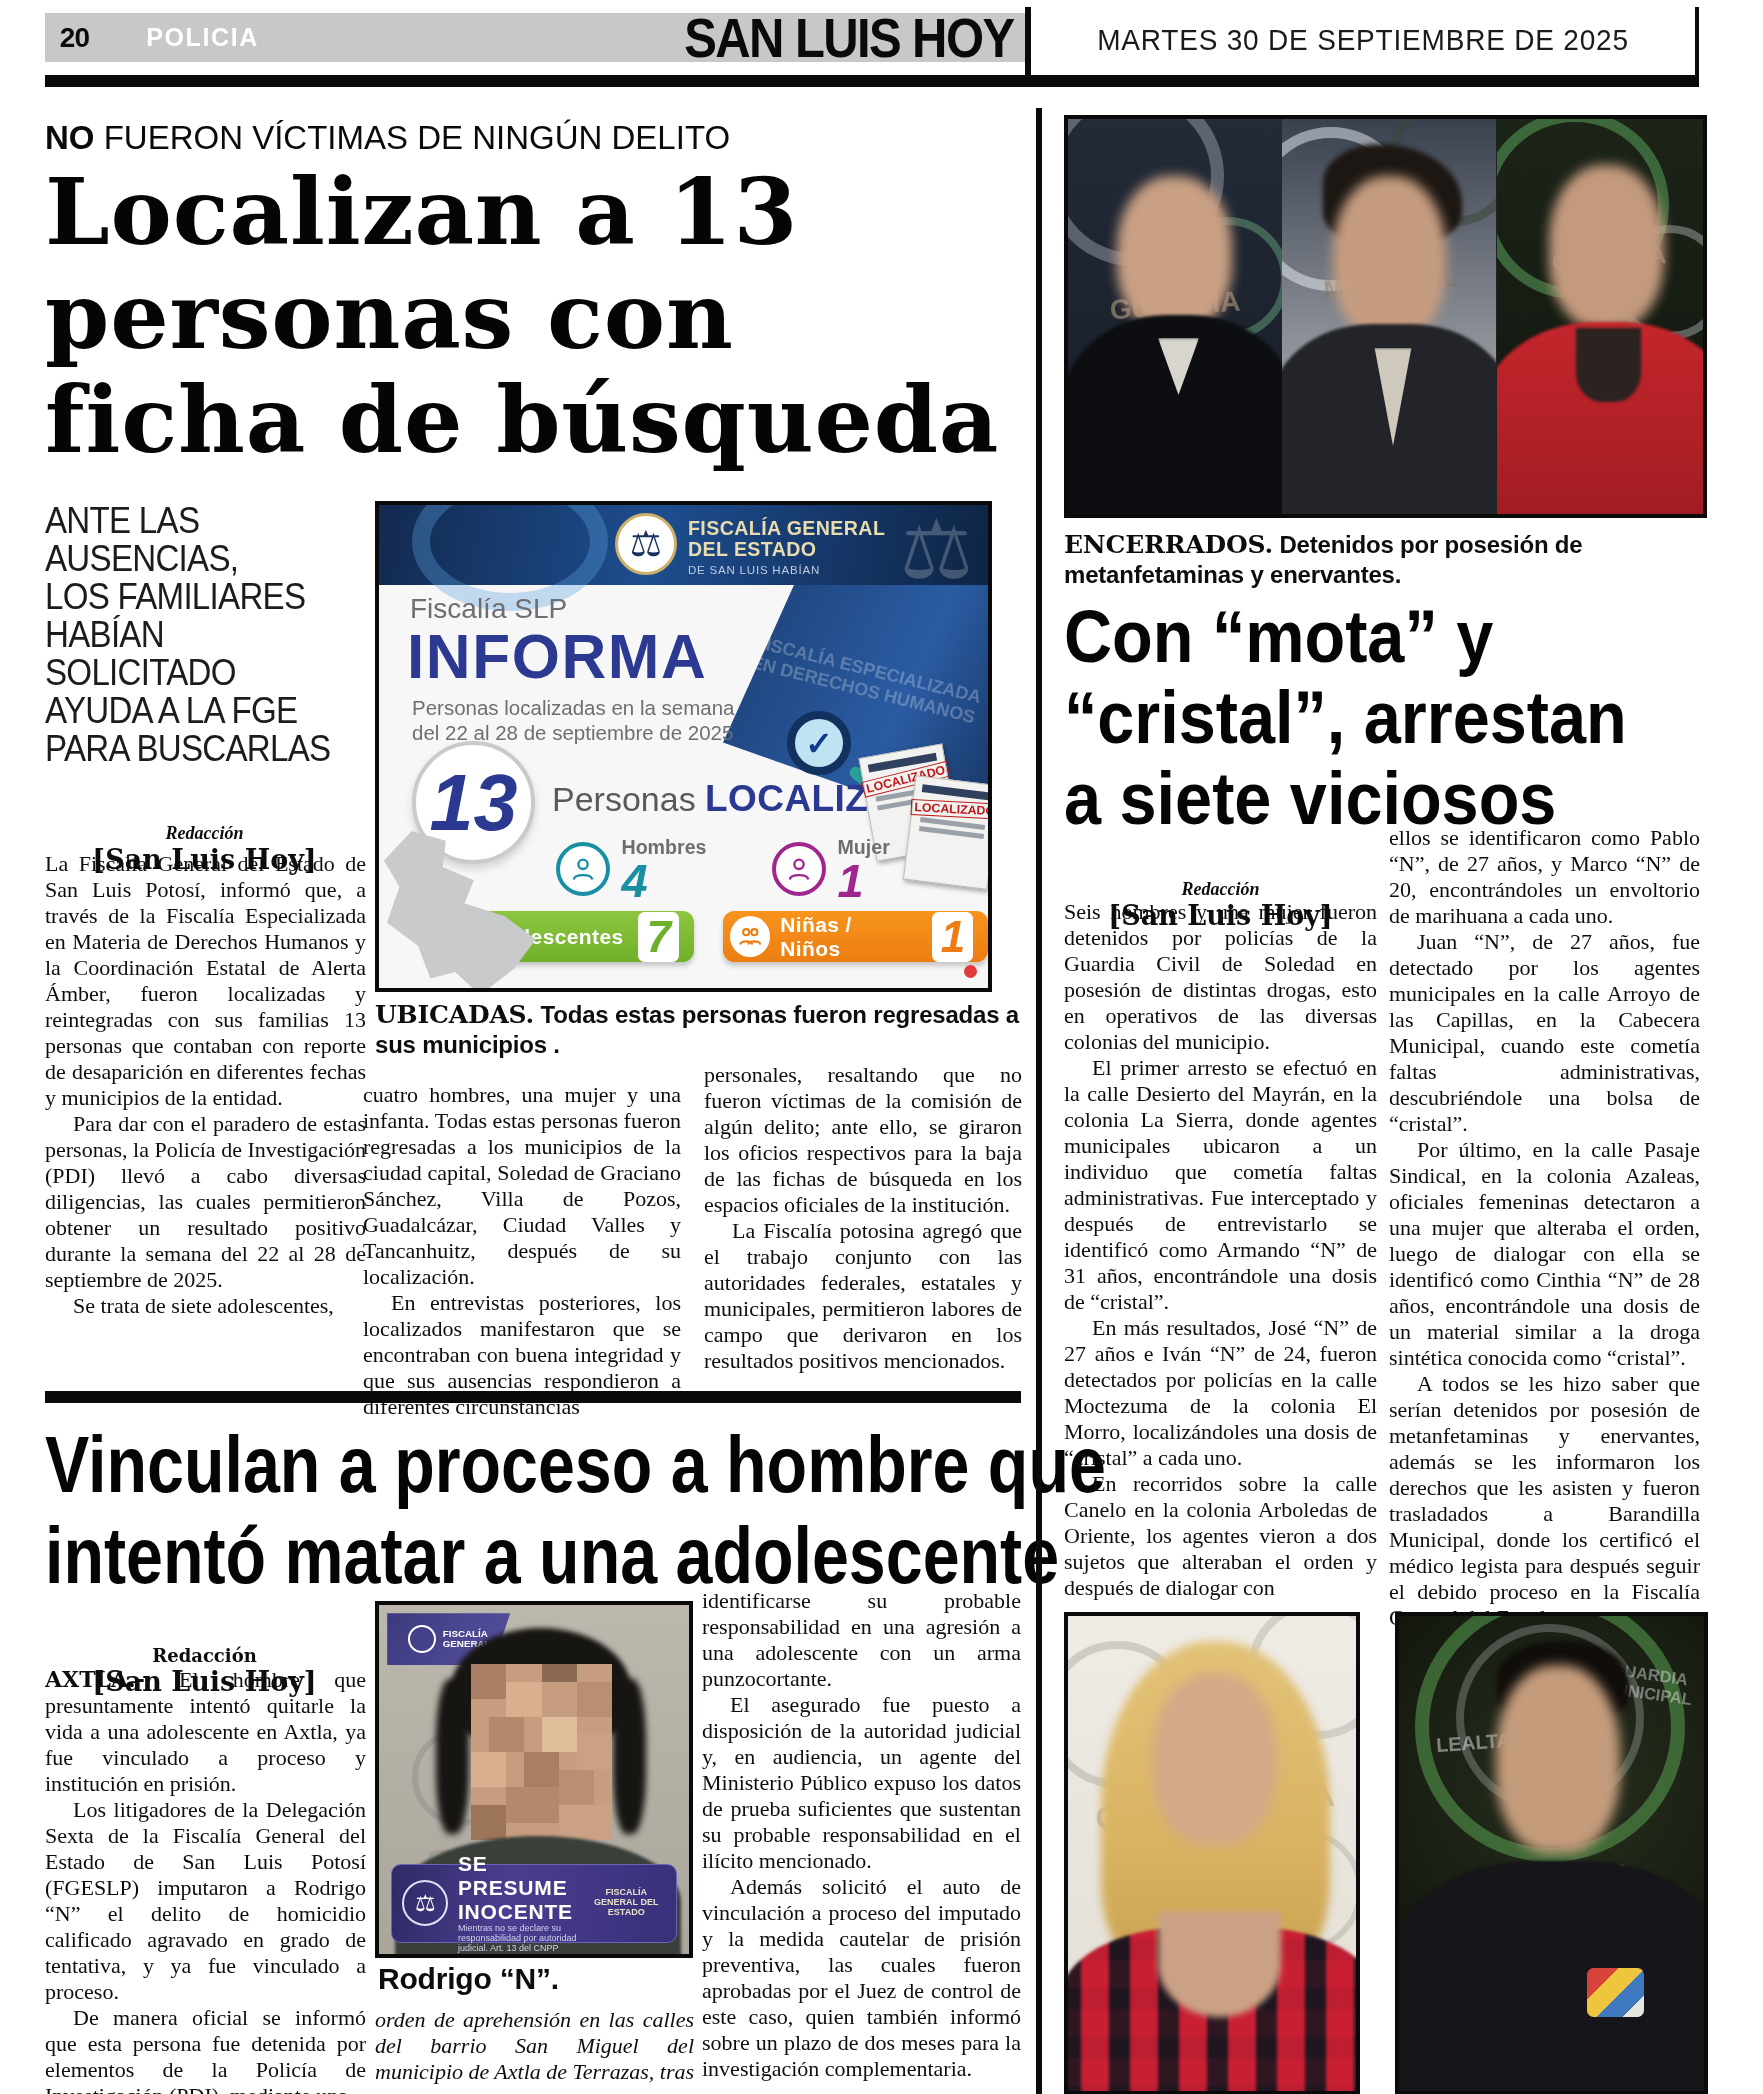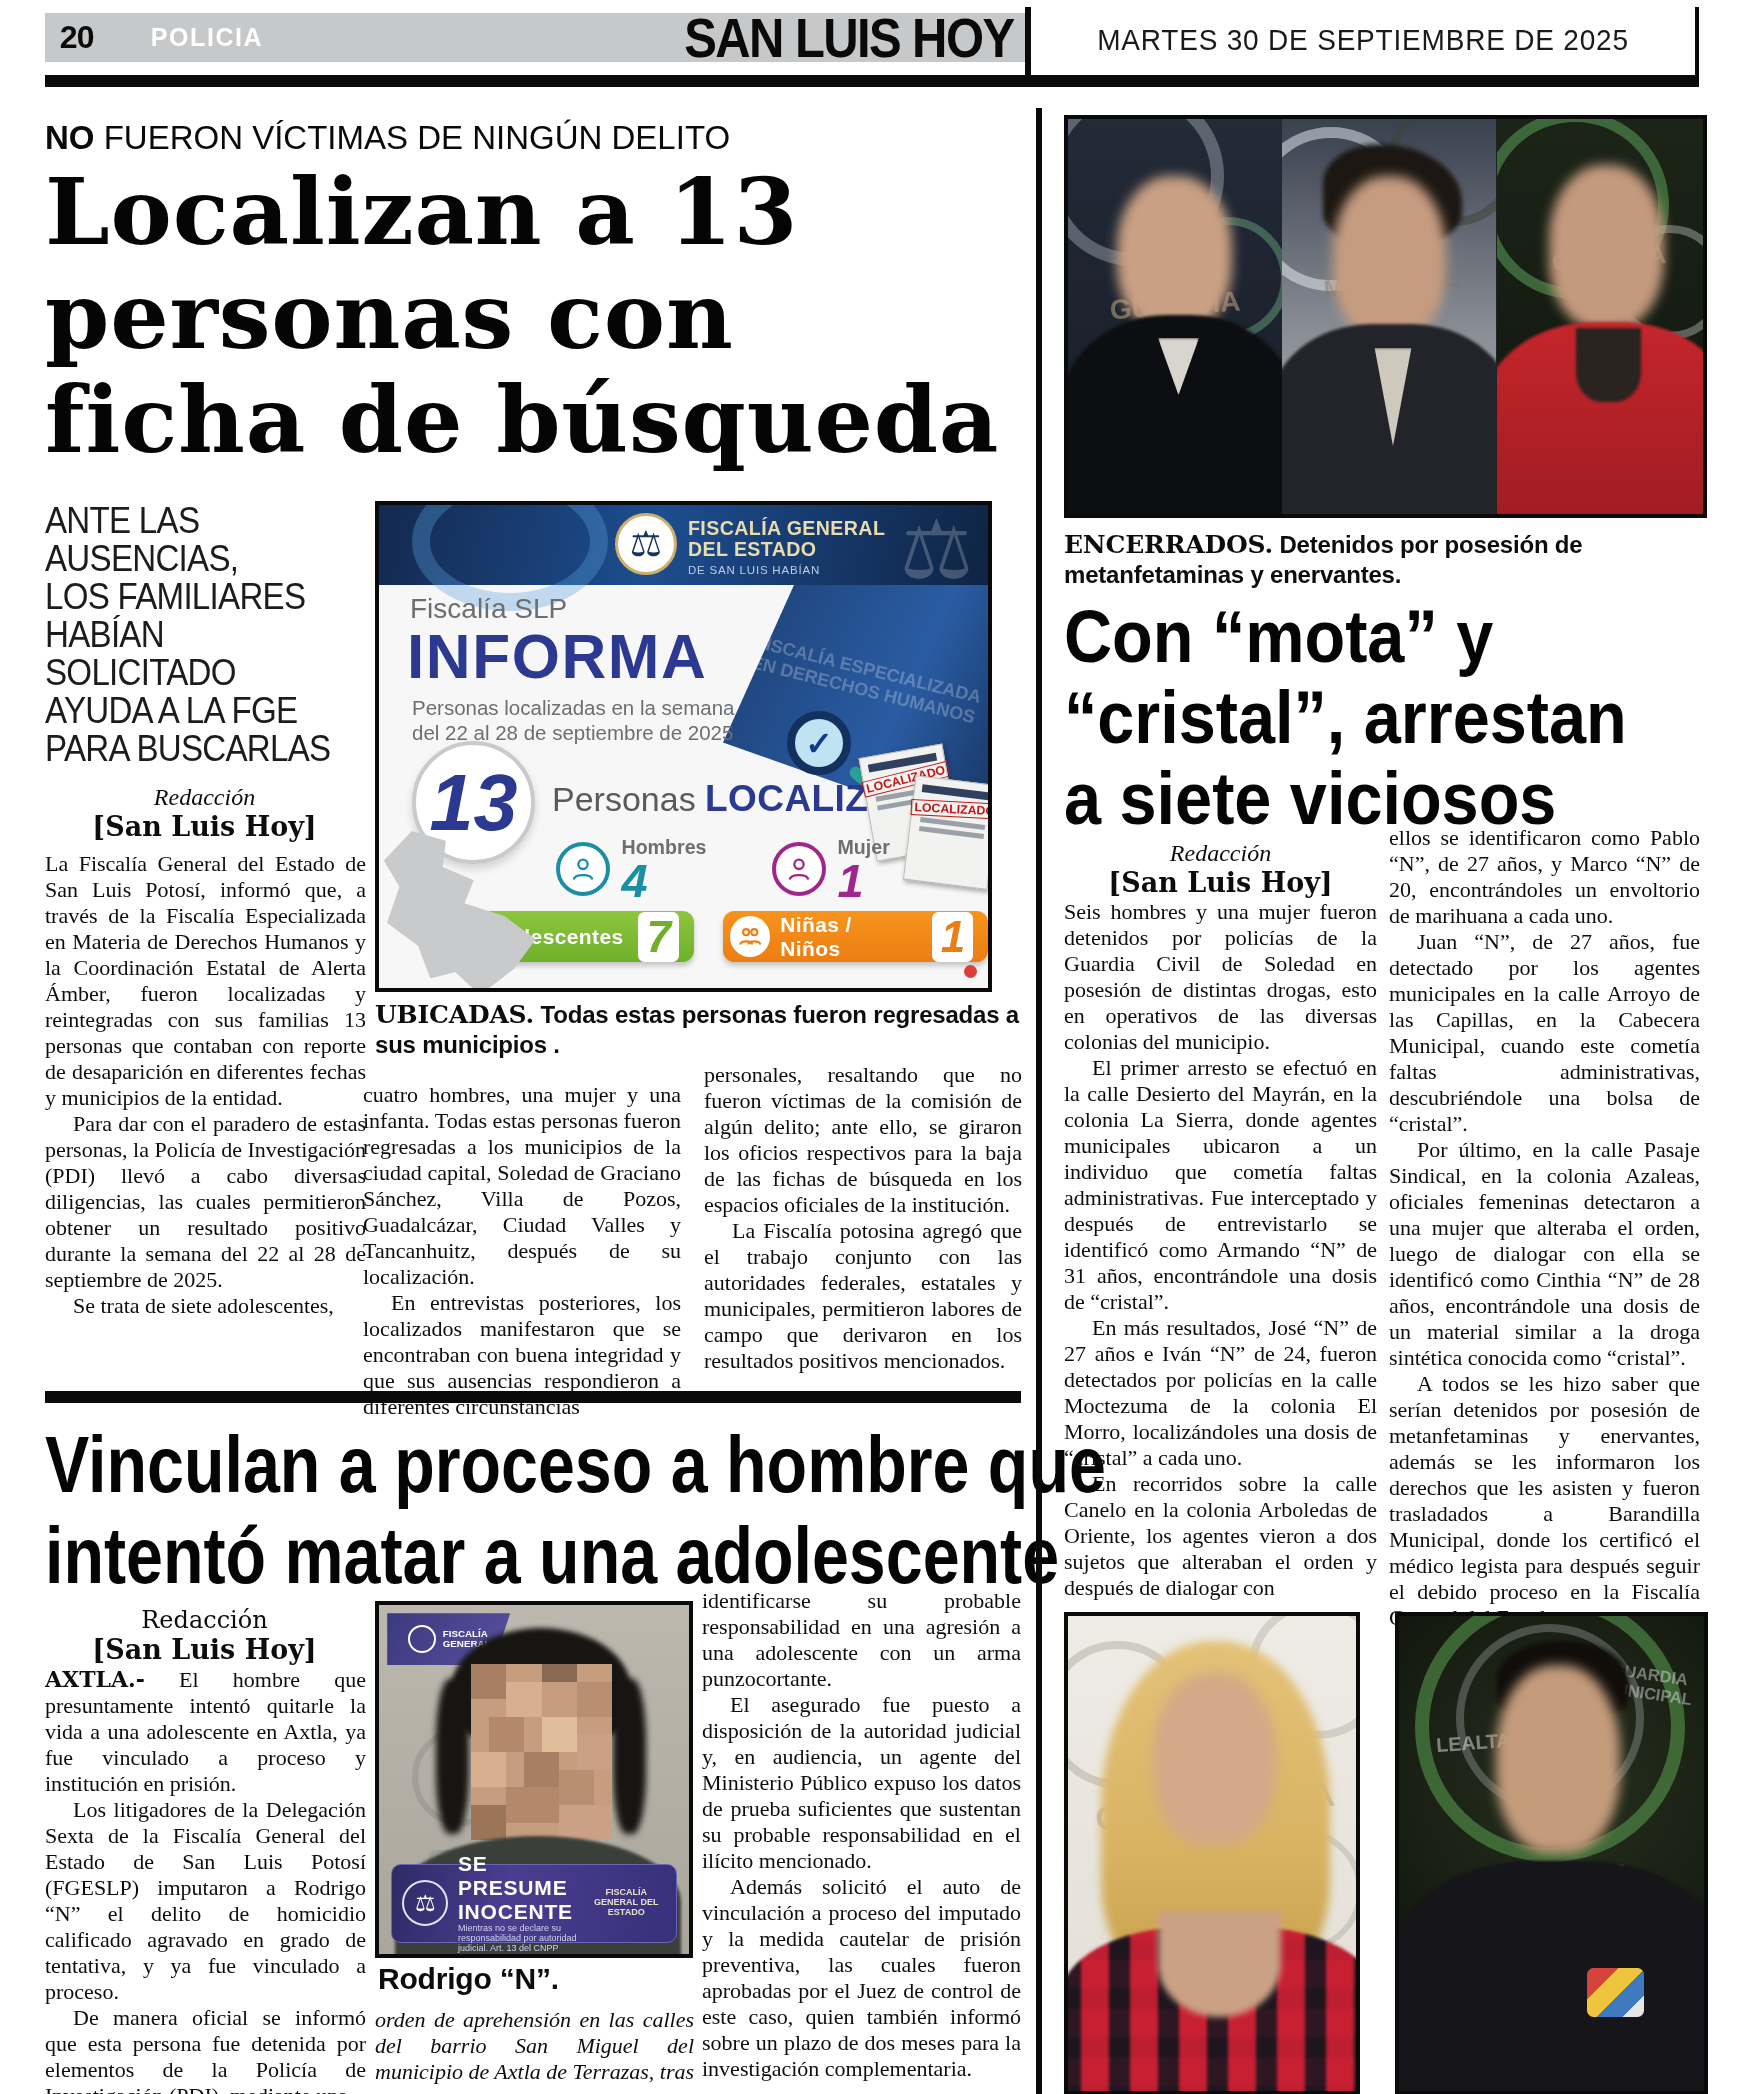--- a/index.html
+++ b/index.html
@@ -4,21 +4,21 @@
 <style>
   * { margin:0; padding:0; box-sizing:border-box; }
   html,body { width:1763px; height:2095px; background:#ffffff; overflow:hidden;
     font-family:"Liberation Serif", serif; color:#0d0d0d; }
   .abs { position:absolute; }
   #page { position:relative; width:1763px; height:2095px; background:#fff; }
 
   
   .hdr-bar { left:45px; top:13px; width:980px; height:49px; background:#c7c8ca;
     display:flex; align-items:center; }
-  .pagenum { font-family:"Liberation Sans",sans-serif; font-weight:800; font-size:32px;
+  .pagenum { font-family:"Liberation Sans",sans-serif; font-weight:800; font-size:28px;
     color:#0a0a0a; margin-left:14.7px; letter-spacing:-0.8px; }
   .section { font-family:"Liberation Sans",sans-serif; font-weight:800; font-size:25px;
     color:#ffffff; letter-spacing:1.6px; margin-left:57px; }
   .masthead { font-family:"Liberation Sans",sans-serif; font-weight:900; font-size:49px;
     color:#0a0a0a; letter-spacing:-1.6px; transform:scaleY(1.12); transform-origin:center;
     margin-left:auto; margin-right:11.5px; white-space:nowrap; }
   .hdr-vline { left:1025px; top:6.5px; width:5.7px; height:69px; background:#0a0a0a; }
   .datebox { left:1031px; top:6.5px; width:668px; height:69px; background:#fff;
     border-right:4.9px solid #0a0a0a; display:flex; align-items:center; justify-content:center; }
   .date { font-family:"Liberation Sans",sans-serif; font-size:28px; letter-spacing:0.8px;
@@ -28,22 +28,22 @@
   
   .kicker { font-family:"Liberation Sans",sans-serif; font-size:33px; color:#0a0a0a;
     letter-spacing:0; white-space:nowrap; }
   .kicker b { font-weight:900; }
   .hl-serif { font-family:"DejaVu Serif",serif; font-weight:700; color:#050505; }
   .hl-sans  { font-family:"Liberation Sans",sans-serif; font-weight:700; color:#050505; }
   .hl-line { display:block; white-space:nowrap; transform-origin:left center; }
   .deck { font-family:"Liberation Sans",sans-serif; font-size:36px; line-height:38px;
     color:#1c1c1c; letter-spacing:-0.8px; transform:scaleX(.92); transform-origin:left top; }
   .byline { text-align:center; }
-  .by-author { font-family:"Liberation Serif",serif; font-style:italic; font-weight:400;
-    font-size:24px; }
+  .by-author { font-family:"Liberation Serif",serif; font-style:italic; font-weight:700;
+    font-size:18px;margin-top:39px; }
   .by-author.slab { font-family:"DejaVu Serif",serif; font-style:normal; }
   .by-outlet { font-family:"DejaVu Serif",serif; font-weight:700; font-size:27px; }
   .col p { font-size:22px; line-height:26px; text-align:justify; text-indent:28px; }
   .col p.cont { text-indent:0; }
   .col p .lead { font-family:"DejaVu Serif",serif; font-weight:700; }
   .caption { font-family:"Liberation Sans",sans-serif; font-size:24px; line-height:30px;
     color:#0d0d0d; font-weight:700; letter-spacing:-0.2px; }
   .caption .cap-lead { font-family:"DejaVu Serif",serif; font-weight:800; font-size:25px; }
   .divider { background:#0a0a0a; }
 

